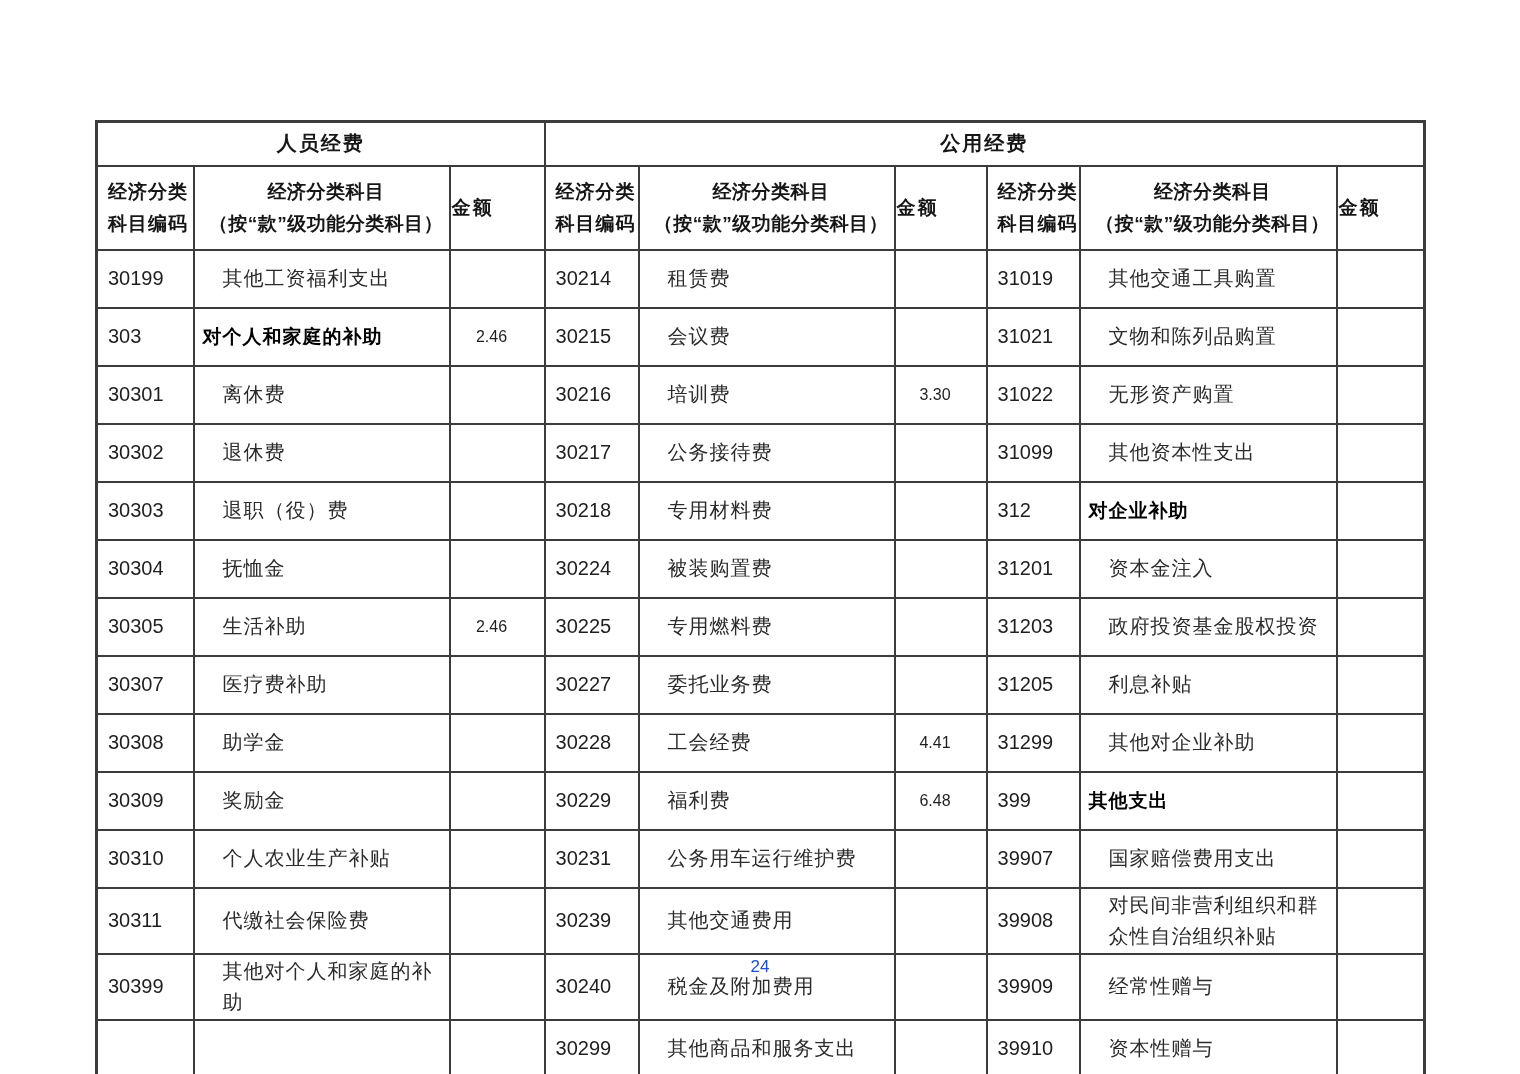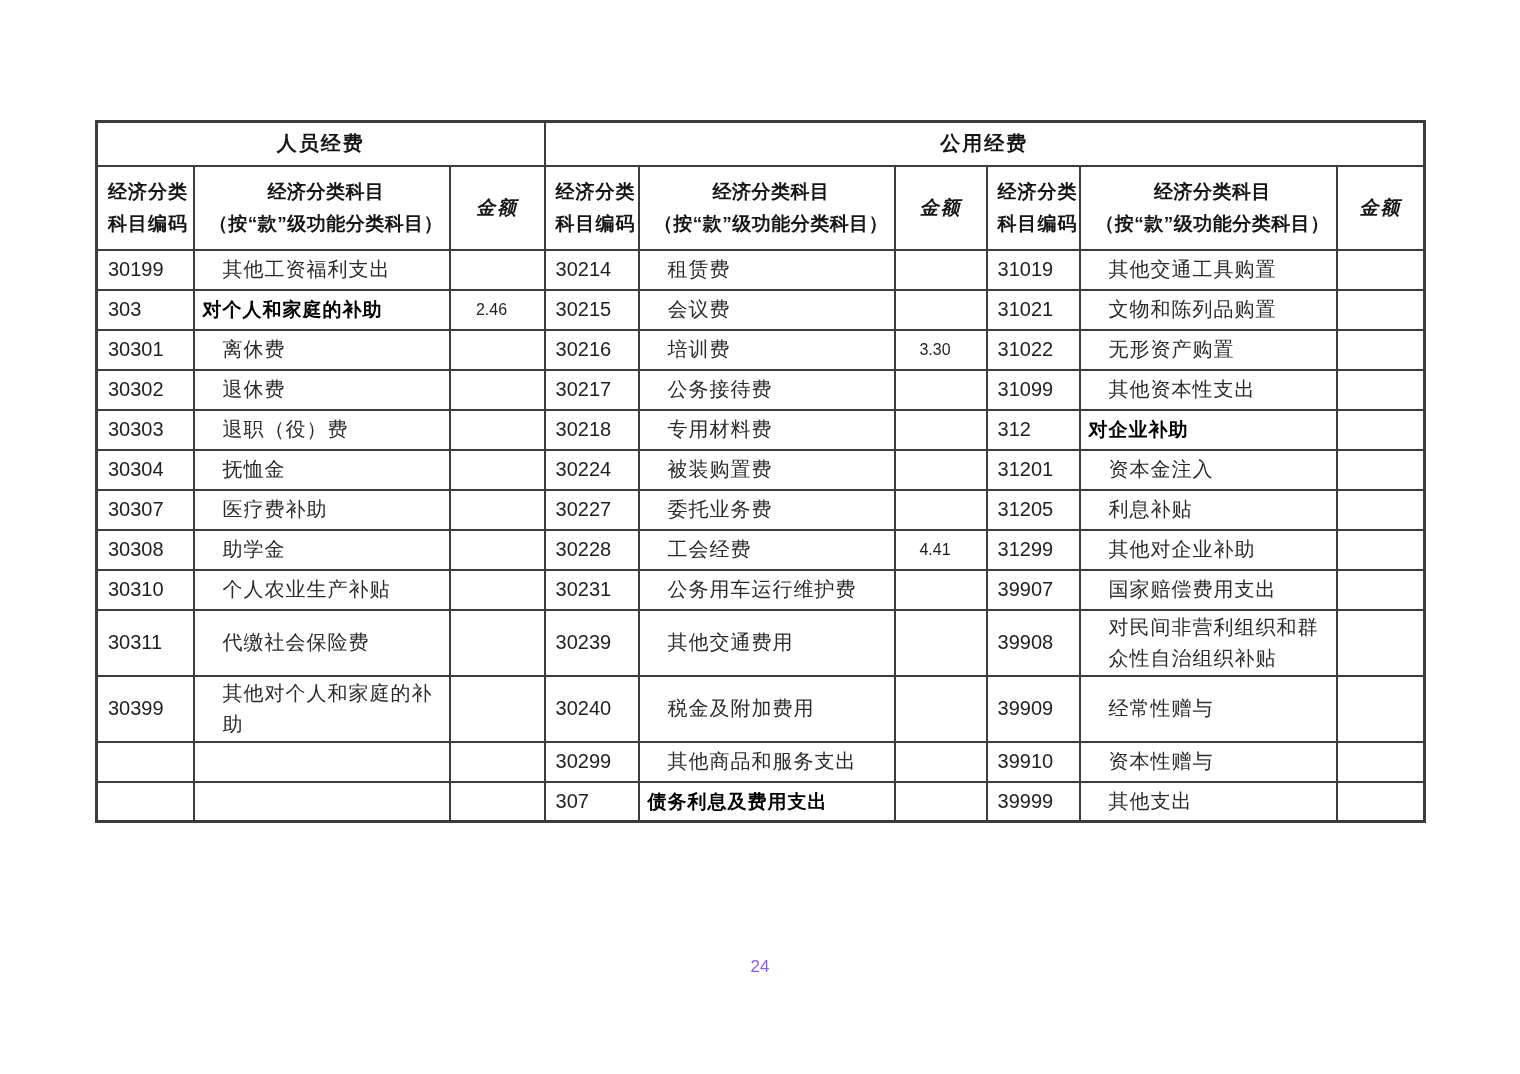--- a/index.html
+++ b/index.html
@@ -44,22 +44,22 @@
     height: 84px;
     font-size: 19px;
     font-weight: bold;
     color: #161616;
     font-family: "Liberation Sans", "DejaVu Sans", sans-serif;
   }
   th.code-h { text-align: left; padding-left: 10px; }
   th.code-h .hline { line-height: 32px; letter-spacing: 1px; }
   th.subj-h { text-align: center; }
   th.subj-h .hline { line-height: 32px; letter-spacing: 0.5px; padding-left: 9px; }
-  th.amt-h { text-align: center; letter-spacing: 2px; font-style: italic; }
-  tbody tr { height: 40px; }
+  th.amt-h { text-align: left; letter-spacing: 2px; }
+  tbody tr { height: 58px; }
   td.code {
     font-family: "Liberation Sans", "DejaVu Sans", sans-serif;
     font-size: 20px;
     color: #1f1f1f;
     text-align: left;
     padding-left: 10px;
   }
   td.label {
     font-family: "Liberation Serif", "DejaVu Serif", serif;
     font-size: 20px;
@@ -82,21 +82,21 @@
     color: #1f1f1f;
     text-align: center;
     padding-right: 12px;
   }
   .page-number {
     position: absolute;
     top: 957px; left: 0;
     width: 100%;
     text-align: center;
     font-size: 17px;
-    color: #8b5cf6;
+    color: #1d4ed8;
     font-family: "Liberation Sans", "DejaVu Sans", sans-serif;
   }
 </style>
 </head>
 <body>
 
 <div class="page">
 
   <table class="budget-table">
     <colgroup>
@@ -206,20 +206,31 @@
           <td class="label">抚恤金</td>
           <td class="amount"></td>
           <td class="code">30224</td>
           <td class="label">被装购置费</td>
           <td class="amount"></td>
           <td class="code">31201</td>
           <td class="label">资本金注入</td>
           <td class="amount"></td>
         </tr>
         <tr>
+          <td class="code">30305</td>
+          <td class="label">生活补助</td>
+          <td class="amount">2.46</td>
+          <td class="code">30225</td>
+          <td class="label">专用燃料费</td>
+          <td class="amount"></td>
+          <td class="code">31203</td>
+          <td class="label">政府投资基金股权投资</td>
+          <td class="amount"></td>
+        </tr>
+        <tr>
           <td class="code">30307</td>
           <td class="label">医疗费补助</td>
           <td class="amount"></td>
           <td class="code">30227</td>
           <td class="label">委托业务费</td>
           <td class="amount"></td>
           <td class="code">31205</td>
           <td class="label">利息补贴</td>
           <td class="amount"></td>
         </tr>
@@ -228,20 +239,31 @@
           <td class="label">助学金</td>
           <td class="amount"></td>
           <td class="code">30228</td>
           <td class="label">工会经费</td>
           <td class="amount">4.41</td>
           <td class="code">31299</td>
           <td class="label">其他对企业补助</td>
           <td class="amount"></td>
         </tr>
         <tr>
+          <td class="code">30309</td>
+          <td class="label">奖励金</td>
+          <td class="amount"></td>
+          <td class="code">30229</td>
+          <td class="label">福利费</td>
+          <td class="amount">6.48</td>
+          <td class="code">399</td>
+          <td class="label bold">其他支出</td>
+          <td class="amount"></td>
+        </tr>
+        <tr>
           <td class="code">30310</td>
           <td class="label">个人农业生产补贴</td>
           <td class="amount"></td>
           <td class="code">30231</td>
           <td class="label">公务用车运行维护费</td>
           <td class="amount"></td>
           <td class="code">39907</td>
           <td class="label">国家赔偿费用支出</td>
           <td class="amount"></td>
         </tr>

